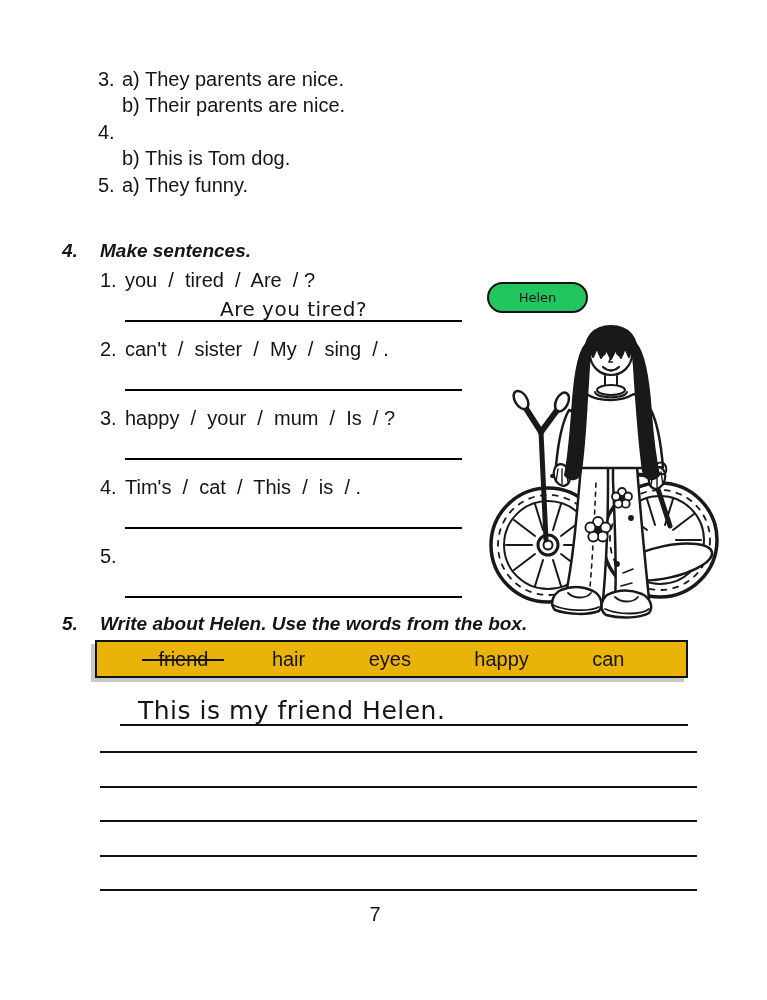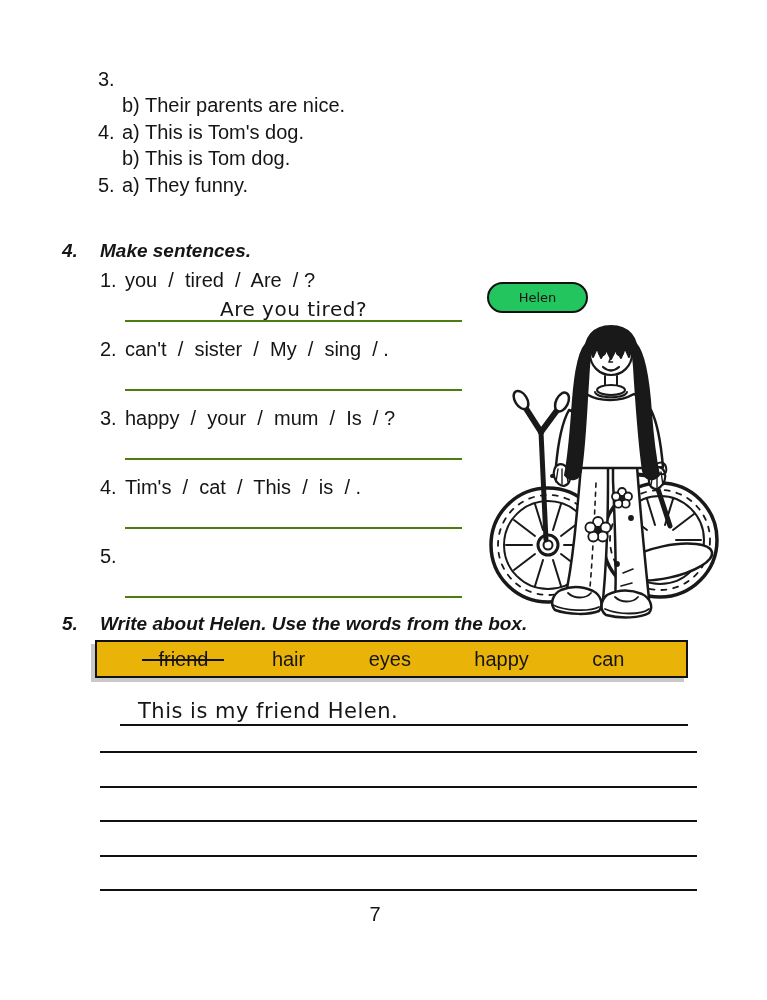--- a/index.html
+++ b/index.html
@@ -18,21 +18,21 @@
     font-size:19px; font-weight:bold; font-style:italic; line-height:22px;
   }
   .ex-header .num { width:38px; }
   
   .ex4 { position:absolute; left:100px; top:267px; width:364px; }
   .ex4 .item { margin:0; }
   .ex4 .prompt { display:flex; font-size:20px; line-height:26px; white-space:pre; }
   .ex4 .prompt .num { width:25px; flex:none; }
   .ex4 .answer-line {
     margin:6px 0 14px 25px; width:337px; height:21px;
-    border-bottom:2px solid #4d7c0f; text-align:center;
+    border-bottom:2px solid #000000; text-align:center;
   }
   .hand {
     font-family:"DejaVu Sans", sans-serif; font-size:20px; line-height:21px;
     letter-spacing:0.5px;
   }
   
   .illus { position:absolute; left:465px; top:268px; width:300px; height:352px; }
   .illus svg { position:absolute; left:0; top:0; }
   .helen-label {
     position:absolute; left:22px; top:14px; width:97px; height:27px;
@@ -50,40 +50,40 @@
   }
   .wordbox .word { position:relative; padding:0 2px; }
   .wordbox .struck::after {
     content:""; position:absolute; left:-14px; right:-14px; top:50%;
     border-top:2.5px solid #111;
   }
   .answer-first {
     position:absolute; left:120px; top:698px; width:568px; height:28px;
     border-bottom:2.5px solid #111; padding-left:18px; box-sizing:border-box;
   }
-  .answer-first .hand { font-size:21px; line-height:26px; }
+  .answer-first .hand { font-size:25px; line-height:26px; }
   .wline {
     position:absolute; left:100px; width:597px; height:0;
     border-top:2px solid #111;
   }
   
   .pagenum {
     position:absolute; left:340px; top:903px; width:70px;
     text-align:center; font-size:20px;
   }
 </style>
 </head>
 <body>
 
 <div class="page">
 
   <div class="ex3">
-    <div class="line"><span class="num">3.</span></div>
+    <div class="line"><span class="num">3.</span><span>a) They parents are nice.</span></div>
     <div class="line"><span class="num"></span><span>b) Their parents are nice.</span></div>
-    <div class="line"><span class="num">4.</span><span>a) This is Tom's dog.</span></div>
+    <div class="line"><span class="num">4.</span></div>
     <div class="line"><span class="num"></span><span>b) This is Tom dog.</span></div>
     <div class="line"><span class="num">5.</span><span>a) They funny.</span></div>
     <div class="line"><span class="num"></span></div>
   </div>
 
   <div class="ex-header" style="top:240px;">
     <span class="num">4.</span>
     <span>Make sentences.</span>
   </div>
 

